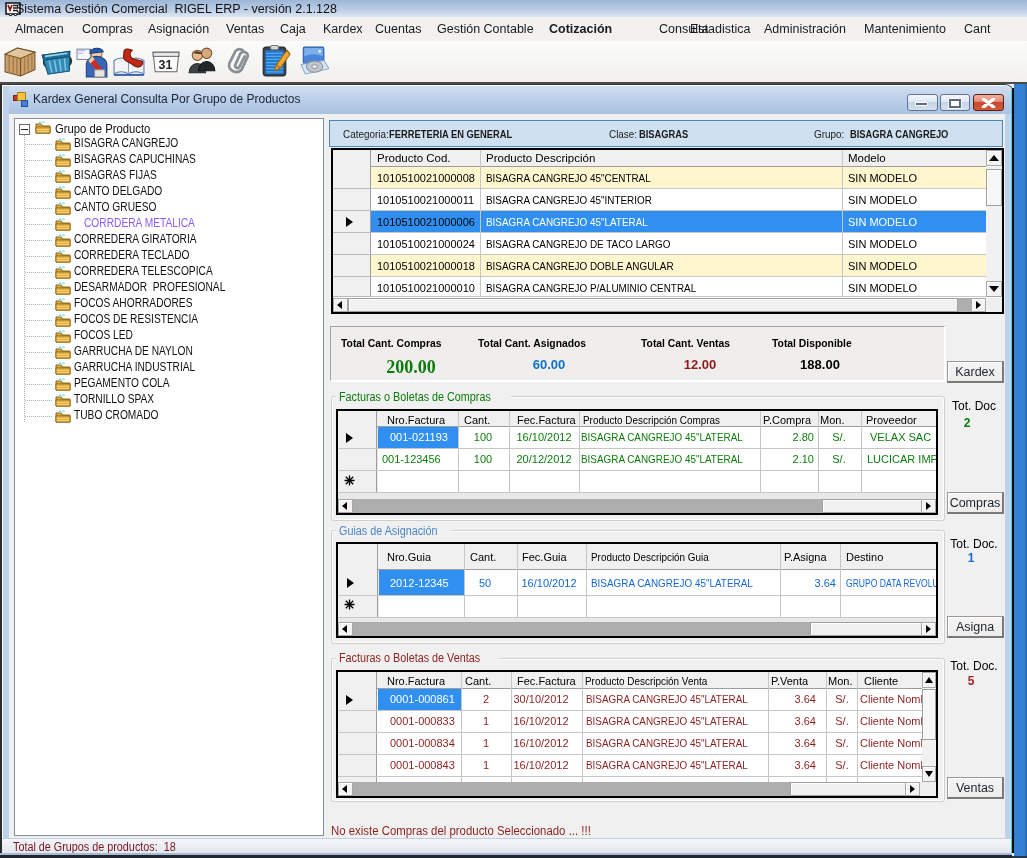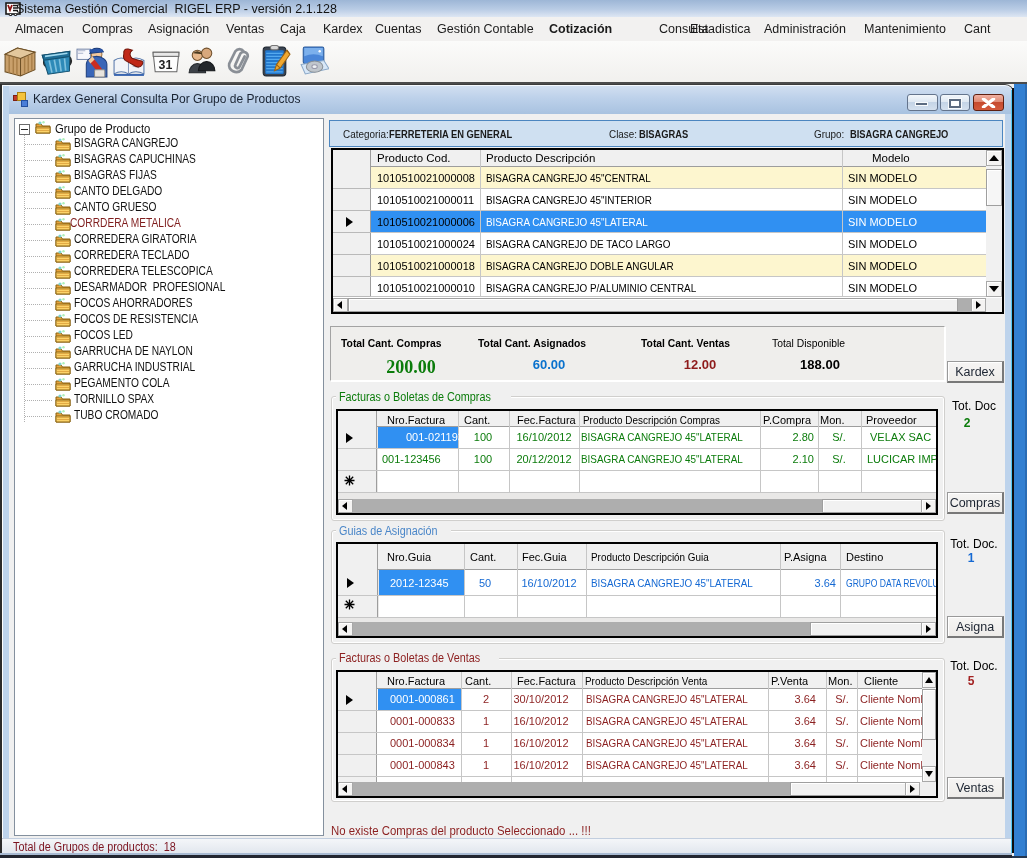--- a/index.html
+++ b/index.html
@@ -214,21 +214,21 @@
 </svg>
 <div class="a" style="left:74px;top:200px;font-size:12px;color:#111;"><span class="sx85">CANTO GRUESO</span></div>
 <div class="a" style="left:25px;top:224px;width:28px;height:1px;background-image:repeating-linear-gradient(90deg,#b0b0b0 0 1px,transparent 1px 2px);"></div>
 <svg class="a" style="left:55px;top:217px" width="16" height="14" viewBox="0 0 16 14">
 <path d="M1 4 L6 4 L7.5 6 L15 6 L15 13 L1 13 Z" fill="#e8a33d" stroke="#8a6210"></path>
 <path d="M1 7 L15 7 L15 13 L1 13 Z" fill="#fbd36a" stroke="#8a6210"></path>
 <path d="M2 8.5 h12 M2 10.5 h12" stroke="#e2a944"></path>
 <circle cx="5" cy="3" r="1.6" fill="#7fd4d0"></circle>
 <circle cx="8.5" cy="2.2" r="1.2" fill="#aef0b8"></circle>
 </svg>
-<div class="a" style="left:70px;top:216px;font-size:12px;color:#7f1d1d;"><span class="sx85">CORRDERA METALICA</span></div>
+<div class="a" style="left:84px;top:216px;font-size:12px;color:#8b5cf6;"><span class="sx85">CORRDERA METALICA</span></div>
 <div class="a" style="left:25px;top:240px;width:28px;height:1px;background-image:repeating-linear-gradient(90deg,#b0b0b0 0 1px,transparent 1px 2px);"></div>
 <svg class="a" style="left:55px;top:233px" width="16" height="14" viewBox="0 0 16 14">
 <path d="M1 4 L6 4 L7.5 6 L15 6 L15 13 L1 13 Z" fill="#e8a33d" stroke="#8a6210"></path>
 <path d="M1 7 L15 7 L15 13 L1 13 Z" fill="#fbd36a" stroke="#8a6210"></path>
 <path d="M2 8.5 h12 M2 10.5 h12" stroke="#e2a944"></path>
 <circle cx="5" cy="3" r="1.6" fill="#7fd4d0"></circle>
 <circle cx="8.5" cy="2.2" r="1.2" fill="#aef0b8"></circle>
 </svg>
 <div class="a" style="left:74px;top:232px;font-size:12px;color:#111;"><span class="sx85">CORREDERA GIRATORIA</span></div>
 <div class="a" style="left:25px;top:256px;width:28px;height:1px;background-image:repeating-linear-gradient(90deg,#b0b0b0 0 1px,transparent 1px 2px);"></div>
@@ -335,21 +335,21 @@
 <div class="a" style="left:389px;top:128px;font-size:11px;font-weight:bold;color:#1a1a1a;"><span class="sx85">FERRETERIA EN GENERAL</span></div>
 <div class="a" style="left:609px;top:128px;font-size:11px;color:#1a1a1a;"><span class="sx">Clase:</span></div>
 <div class="a" style="left:639px;top:128px;font-size:11px;font-weight:bold;color:#1a1a1a;"><span class="sx85">BISAGRAS</span></div>
 <div class="a" style="left:814px;top:128px;font-size:11px;color:#1a1a1a;"><span class="sx">Grupo:</span></div>
 <div class="a" style="left:850px;top:128px;font-size:11px;font-weight:bold;color:#1a1a1a;"><span class="sx85">BISAGRA CANGREJO</span></div>
 <div class="a" style="left:331px;top:148px;width:673px;height:166px;background:#fff;border:2px solid #000;"></div>
 <div class="a" style="left:333px;top:150px;width:653px;height:17px;background:#f0f0f0;border-bottom:1px solid #9d9d9d;"></div>
 <div class="a" style="left:333px;top:150px;width:38px;height:147px;background:#f0f0f0;border-right:1px solid #9d9d9d;"></div>
 <div class="cell" style="left:377px;top:152px;font-size:11.5px;color:#000;">Producto Cod.</div>
 <div class="cell" style="left:486px;top:152px;font-size:11.5px;color:#000;">Producto Descripción</div>
-<div class="cell" style="left:848px;top:152px;font-size:11.5px;color:#000;margin-left:24px;">Modelo</div>
+<div class="cell" style="left:848px;top:152px;font-size:11.5px;color:#000;">Modelo</div>
 <div class="vline" style="left:480px;top:150px;height:147px;"></div>
 <div class="vline" style="left:842px;top:150px;height:147px;"></div>
 <div class="a" style="left:371px;top:167px;width:615px;height:22px;background:#fdf6cf;"></div>
 <div class="hline" style="left:371px;top:188px;width:615px;"></div>
 <div class="hline" style="left:333px;top:188px;width:38px;background:#b9b9b9;"></div>
 <div class="vline" style="left:480px;top:167px;height:22px;"></div>
 <div class="vline" style="left:842px;top:167px;height:22px;"></div>
 <div class="cell" style="left:377px;top:172px;width:102px;color:#000;">1010510021000008</div>
 <div class="cell" style="left:486px;top:172px;color:#000;"><span class="sx">BISAGRA CANGREJO 45"CENTRAL</span></div>
 <div class="cell" style="left:848px;top:172px;width:135px;color:#000;">SIN MODELO</div>
@@ -403,21 +403,21 @@
 <div class="tri" style="left:337px;top:301px;border-top:4px solid transparent;border-bottom:4px solid transparent;border-right:5px solid #000;"></div>
 <div class="sbtn" style="left:971px;top:298px;width:15px;height:14px;"></div>
 <div class="tri" style="left:976px;top:301px;border-top:4px solid transparent;border-bottom:4px solid transparent;border-left:5px solid #000;"></div>
 <div class="a" style="left:330px;top:326px;width:615px;height:55px;background:#efeeec;border:1px solid #a3a3a3;border-bottom-color:#fff;border-right-color:#fff;box-shadow:1px 1px 0 #fff;"></div>
 <div class="a" style="left:341px;top:337px;font-size:11.5px;font-weight:bold;color:#000;white-space:nowrap;"><span class="sx">Total Cant. Compras</span></div>
 <div class="a" style="left:361px;top:357px;width:100px;text-align:center;font-size:18px;font-weight:bold;color:#0b7c0b;font-family:Liberation Serif, serif;">200.00</div>
 <div class="a" style="left:478px;top:337px;font-size:11.5px;font-weight:bold;color:#000;white-space:nowrap;"><span class="sx">Total Cant. Asignados</span></div>
 <div class="a" style="left:499px;top:357px;width:100px;text-align:center;font-size:13px;font-weight:bold;color:#0a72cd;">60.00</div>
 <div class="a" style="left:641px;top:337px;font-size:11.5px;font-weight:bold;color:#000;white-space:nowrap;"><span class="sx">Total Cant. Ventas</span></div>
 <div class="a" style="left:650px;top:357px;width:100px;text-align:center;font-size:13px;font-weight:bold;color:#8e1b1b;">12.00</div>
-<div class="a" style="left:772px;top:337px;font-size:11.5px;font-weight:normal;color:#000;white-space:nowrap;"><span class="sx">Total Disponible</span></div>
+<div class="a" style="left:772px;top:337px;font-size:11.5px;font-weight:bold;color:#000;white-space:nowrap;"><span class="sx">Total Disponible</span></div>
 <div class="a" style="left:770px;top:357px;width:100px;text-align:center;font-size:13px;font-weight:bold;color:#000000;">188.00</div>
 <div class="gb" style="left:331px;top:396px;width:614px;height:125px;"></div>
 <div class="gblab" style="left:336px;top:390px;color:#0b7c0b;"><span class="sx">Facturas o Boletas de Compras</span></div>
 <div class="a" style="left:336px;top:409px;width:602px;height:106px;background:#e9e8e7;border:2px solid #000;"></div>
 <div class="a" style="left:338px;top:411px;width:598px;height:16px;background:#f0f0f0;border-bottom:1px solid #9d9d9d;"></div>
 <div class="a" style="left:338px;top:411px;width:39px;height:82px;background:#f0f0f0;border-right:1px solid #9d9d9d;"></div>
 <div class="cell" style="left:387px;top:414px;color:#000;">Nro.Factura</div>
 <div class="cell" style="left:464px;top:414px;color:#000;">Cant.</div>
 <div class="cell" style="left:517px;top:414px;color:#000;">Fec.Factura</div>
 <div class="cell" style="left:583px;top:414px;color:#000;"><span class="sx">Producto Descripción Compras</span></div>
@@ -434,21 +434,21 @@
 <div class="vline" style="left:458px;top:427px;height:66px;"></div>
 <div class="vline" style="left:509px;top:427px;height:66px;"></div>
 <div class="vline" style="left:579px;top:427px;height:66px;"></div>
 <div class="vline" style="left:760px;top:427px;height:66px;"></div>
 <div class="vline" style="left:818px;top:427px;height:66px;"></div>
 <div class="vline" style="left:861px;top:427px;height:66px;"></div>
 <div class="hline" style="left:338px;top:448px;width:598px;"></div>
 <div class="hline" style="left:338px;top:470px;width:598px;"></div>
 <div class="hline" style="left:338px;top:492px;width:598px;"></div>
 <div class="a" style="left:378px;top:427px;width:80px;height:21px;background:#3090f2;"></div>
-<div class="cell" style="left:398px;top:431px;color:#fff;padding-left:8px;">001-021193</div>
+<div class="cell" style="left:382px;top:431px;color:#fff;padding-left:8px;">001-021193</div>
 <div class="arrow-r" style="left:346px;top:433px;"></div>
 <div class="cell" style="left:463px;top:431px;width:40px;text-align:center;color:#0c7c0c;">100</div>
 <div class="cell" style="left:509px;top:431px;width:70px;text-align:center;color:#0c7c0c;">16/10/2012</div>
 <div class="cell" style="left:581px;top:431px;color:#0c7c0c;"><span class="sx">BISAGRA CANGREJO 45"LATERAL</span></div>
 <div class="cell" style="left:764px;top:431px;width:50px;text-align:right;color:#0c7c0c;">2.80</div>
 <div class="cell" style="left:824px;top:431px;width:30px;text-align:center;color:#0c7c0c;">S/.</div>
 <div class="cell" style="left:870px;top:431px;color:#0c7c0c;">VELAX SAC</div>
 <div class="cell" style="left:382px;top:453px;color:#0c7c0c;">001-123456</div>
 <div class="cell" style="left:463px;top:453px;width:40px;text-align:center;color:#0c7c0c;">100</div>
 <div class="cell" style="left:509px;top:453px;width:70px;text-align:center;color:#0c7c0c;">20/12/2012</div>

